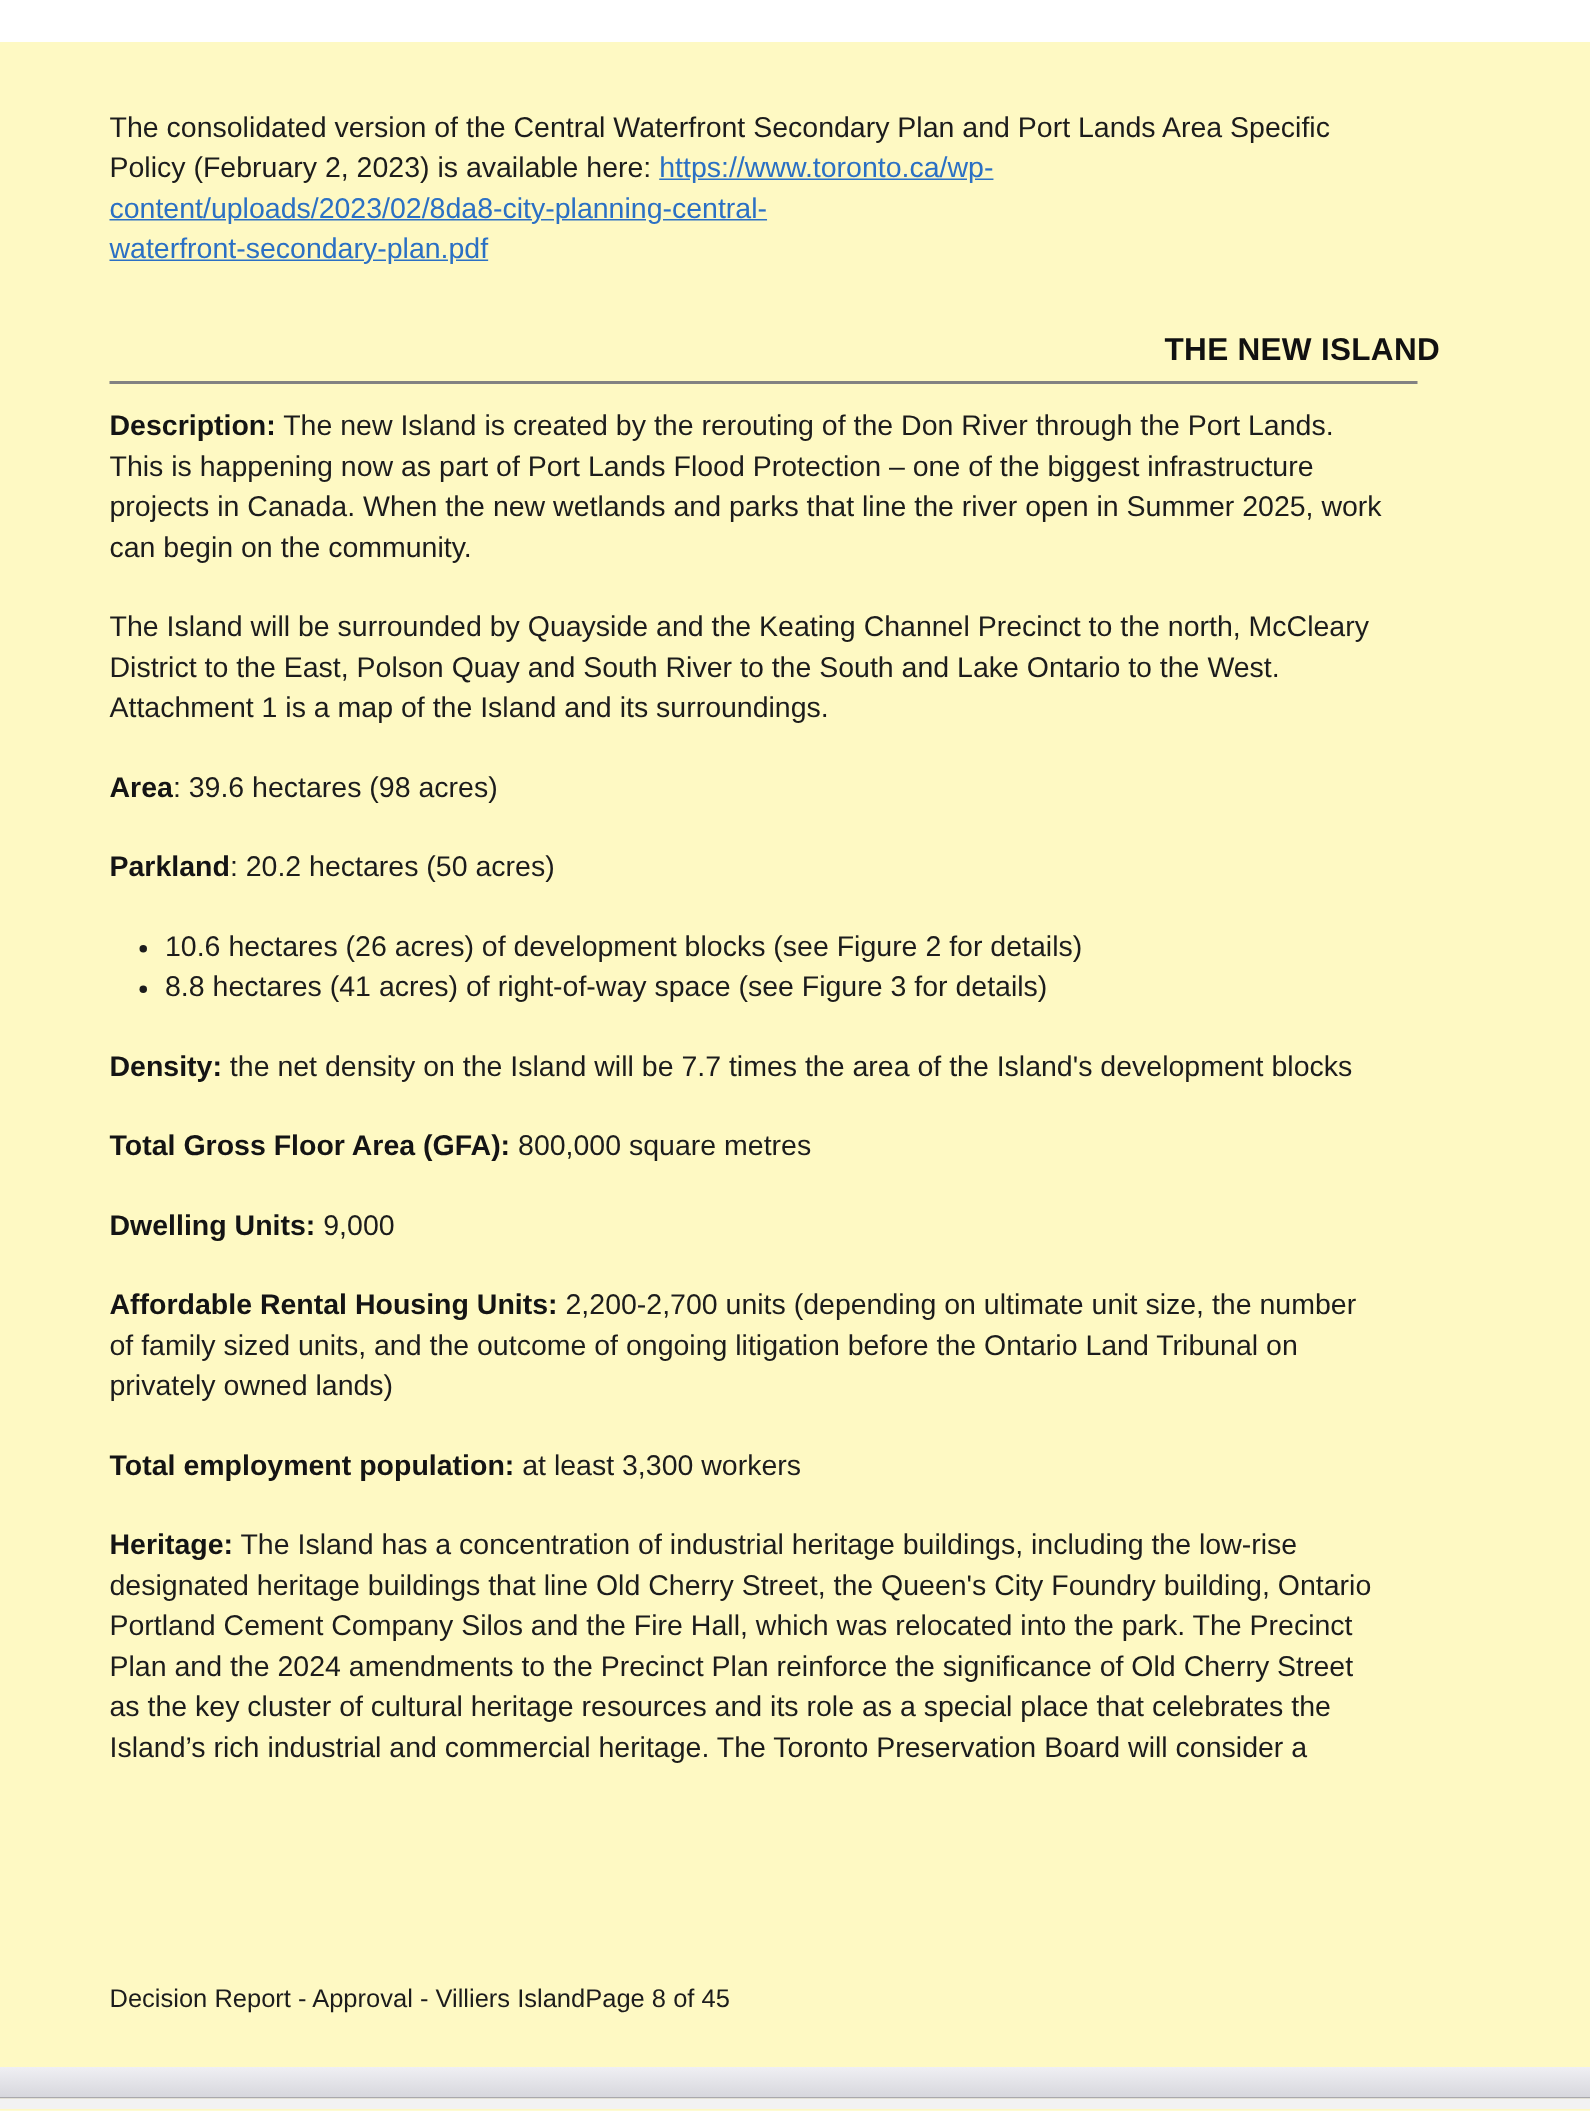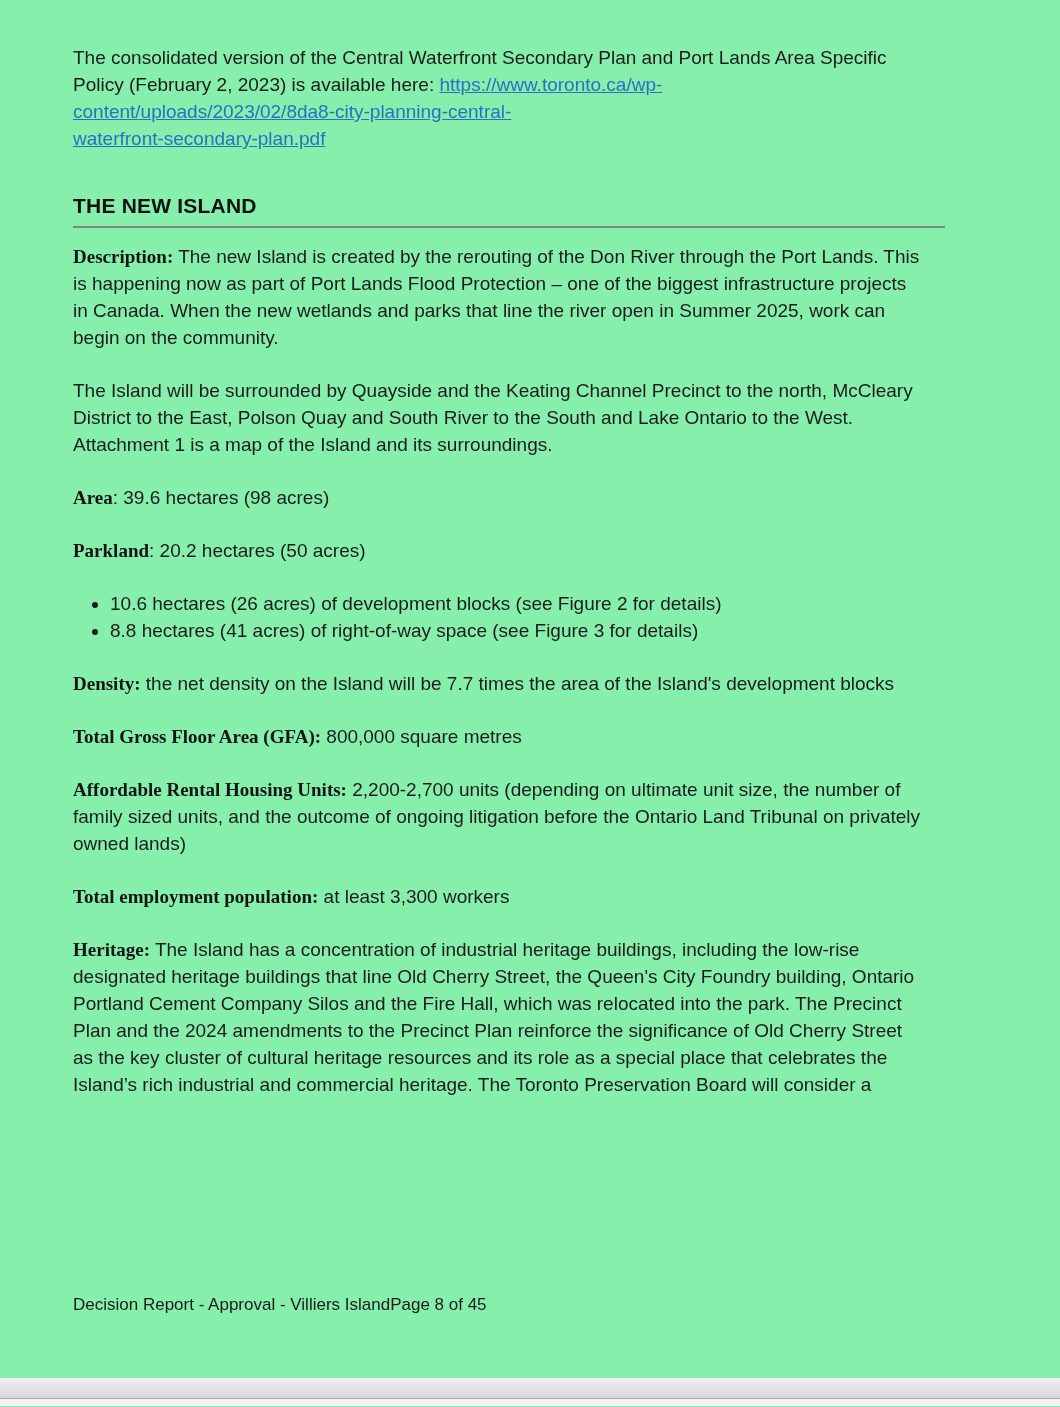--- a/index.html
+++ b/index.html
@@ -7,21 +7,22 @@
   body {
     background: #ffffff;
     font-family: "Liberation Sans", sans-serif;
     color: #1c1c1c;
     position: relative;
     overflow: hidden;
   }
   .page {
     position: absolute;
     inset: 0;
-    background: #86efac;
+    background: #fef9c3;
+    margin-top: 28px;
   }
   .content {
     position: absolute;
     top: 44px;
     left: 73px;
     right: 100px;
     font-size: 19px;
     line-height: 27px;
   }
   .content p, .content ul { max-width: 852px; }
@@ -29,34 +30,35 @@
   p.intro { max-width: 845px; margin-bottom: 41px; }
   a.doc-link { color: #2b70c4; text-decoration: underline; }
   h1.section-heading {
     font-size: 21px;
     line-height: 26px;
     font-weight: bold;
     letter-spacing: 0.2px;
     color: #111;
     padding-bottom: 7px;
     margin: 0;
+    text-align: right;
   }
   .section-rule {
     height: 0;
     border-bottom: 2px solid #828282;
     margin: 0 0 15px 0;
     max-width: 872px;
   }
   ul.dev-list {
     margin: 0 0 26px 0;
     padding-left: 37px;
     list-style: disc;
   }
   ul.dev-list li { margin: 0; }
-  strong.lead { font-weight: bold; color: #141414; font-family: Liberation Serif, serif; }
+  strong.lead { font-weight: bold; color: #141414; }
   .footer {
     position: absolute;
     top: 1294px;
     left: 73px;
     right: 115px;
     display: flex;
     justify-content: flex-start;
     font-size: 17px;
     line-height: 22px;
     color: #1c1c1c;
@@ -99,20 +101,21 @@
 
     <ul class="dev-list">
       <li>10.6 hectares (26 acres) of development blocks (see Figure 2 for details)</li>
       <li>8.8 hectares (41 acres) of right-of-way space (see Figure 3 for details)</li>
     </ul>
 
     <p class="para"><strong class="lead">Density:</strong><span> the net density on the Island will be 7.7 times the area of the Island's development blocks</span></p>
 
     <p class="para"><strong class="lead">Total Gross Floor Area (GFA):</strong><span> 800,000 square metres</span></p>
 
+    <p class="para"><strong class="lead">Dwelling Units:</strong><span> 9,000</span></p>
 
     <p class="para"><strong class="lead">Affordable Rental Housing Units:</strong><span> 2,200-2,700 units (depending on ultimate unit size, the number of family sized units, and the outcome of ongoing litigation before the Ontario Land Tribunal on privately owned lands)</span></p>
 
 
     <p class="para"><strong class="lead">Total employment population:</strong><span> at least 3,300 workers</span></p>
 
     <p class="para"><strong class="lead">Heritage:</strong><span> The Island has a concentration of industrial heritage buildings, including the low-rise designated heritage buildings that line Old Cherry Street, the Queen's City Foundry building, Ontario Portland Cement Company Silos and the Fire Hall, which was relocated into the park. The Precinct Plan and the 2024 amendments to the Precinct Plan reinforce the significance of Old Cherry Street as the key cluster of cultural heritage resources and its role as a special place that celebrates the Island’s rich industrial and commercial heritage. The Toronto Preservation Board will consider a</span></p>
 
   </div>
 

